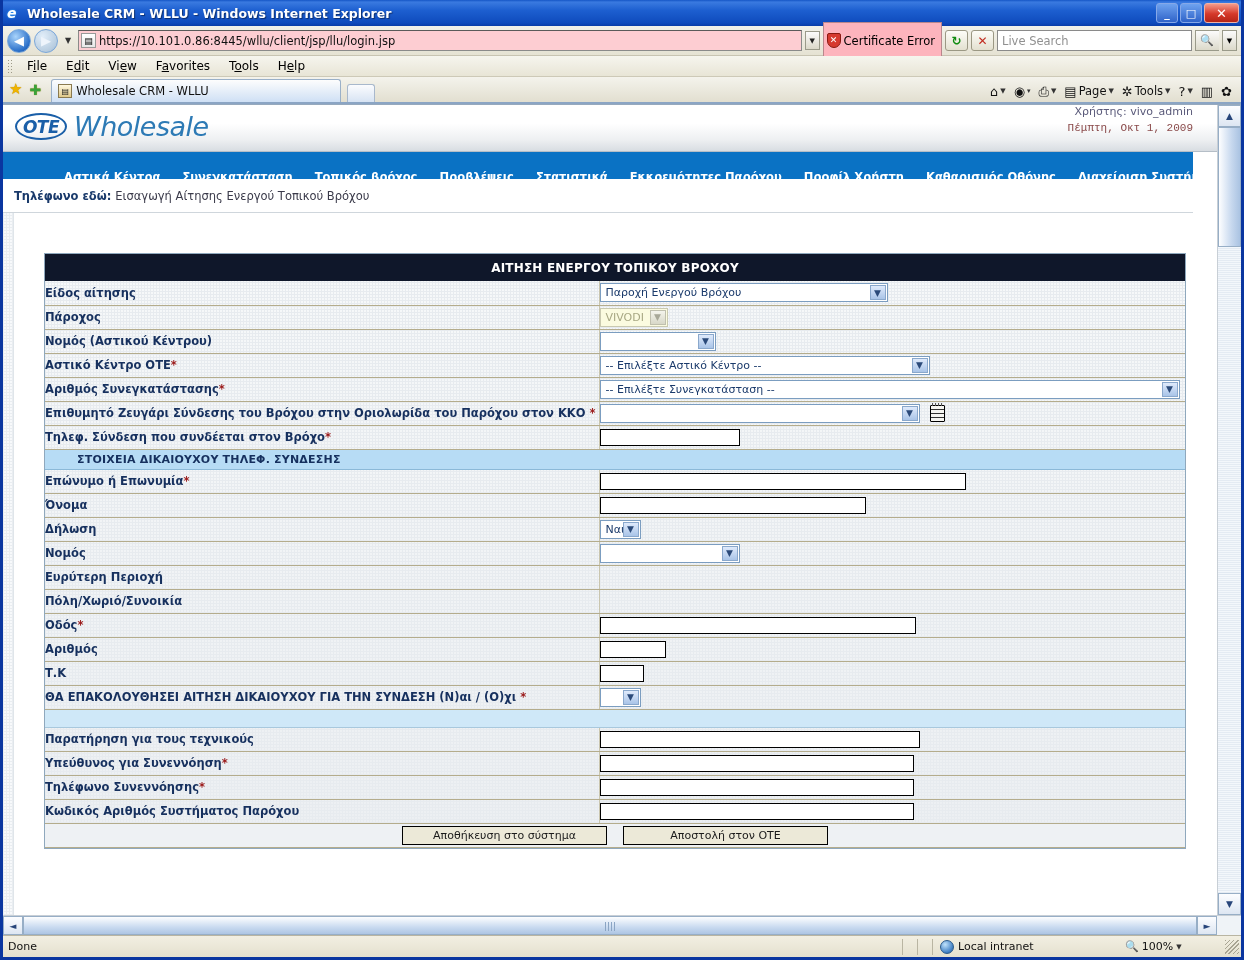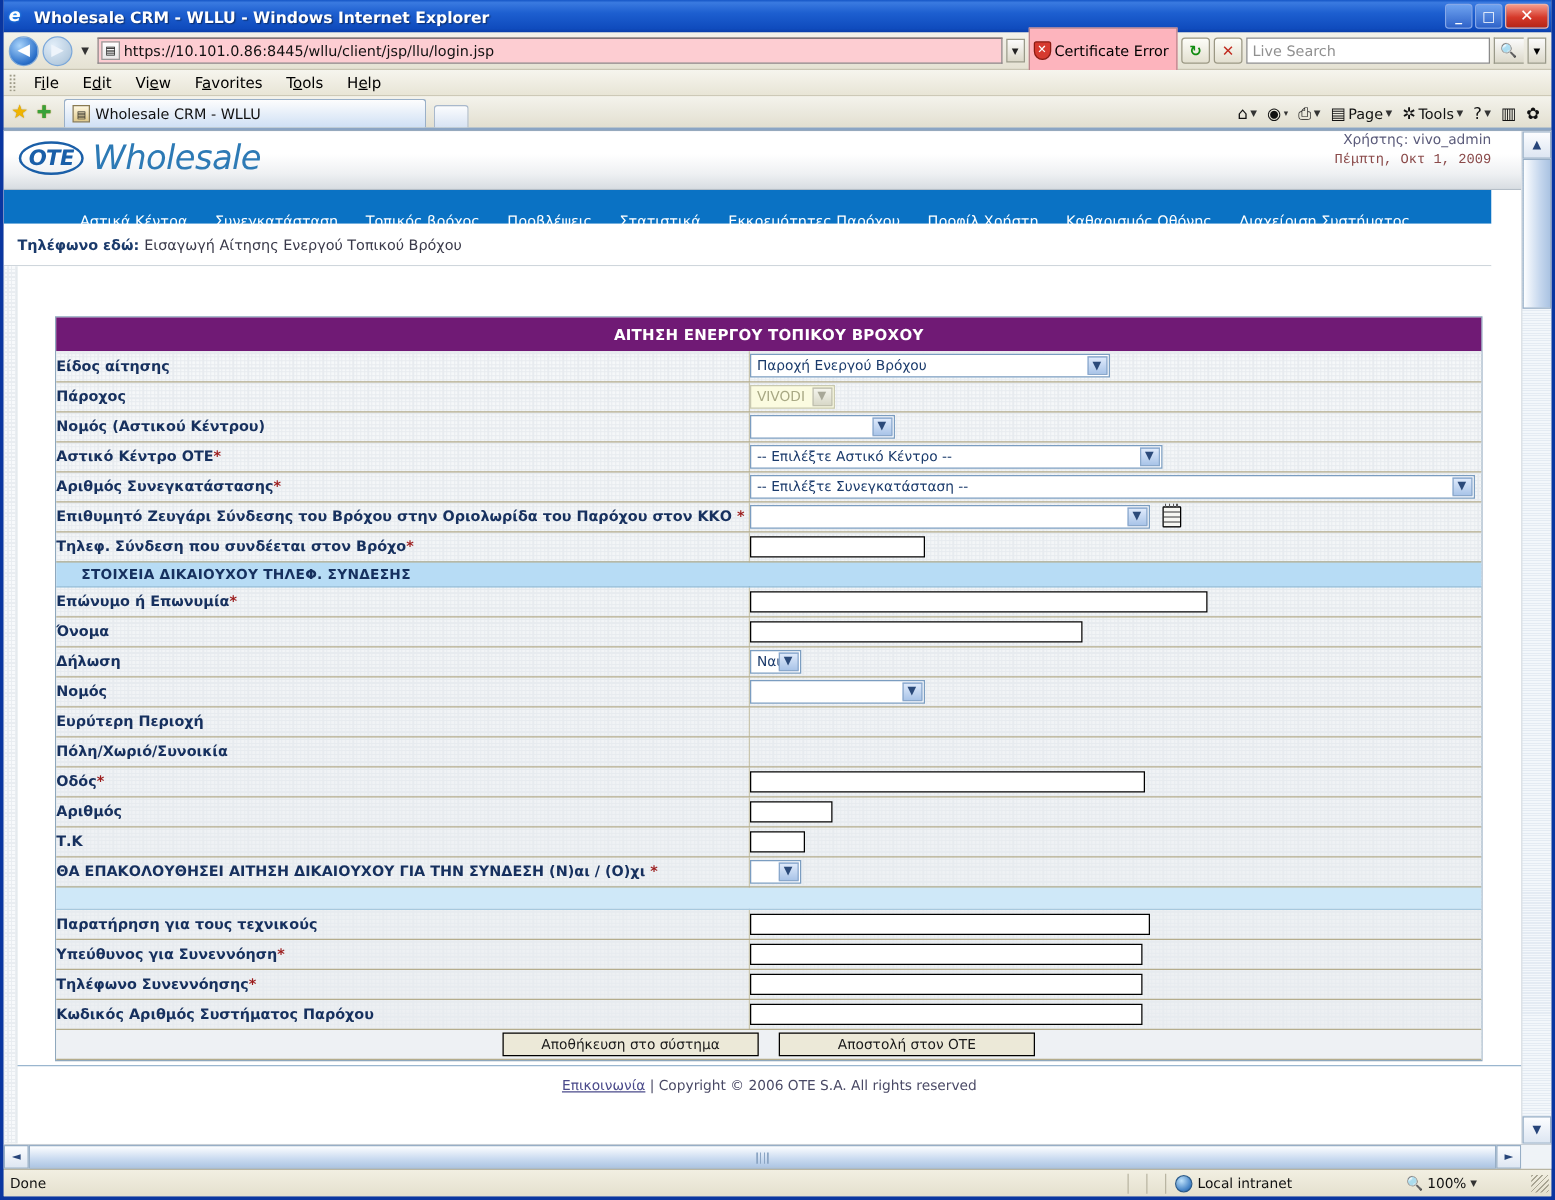--- a/index.html
+++ b/index.html
@@ -259,21 +259,21 @@
   .hdr-date { color: #8a4a4a; font-family: Liberation Mono, monospace; }
 
   .navbar {
     height: 27px;
     background: #0a72c4;
     display: flex; align-items: center;
     padding-left: 50px;
     margin-right: 24px;
   }
   .navbar a {
-    color: #fff; font-size: 11.5px; font-weight: normal;
+    color: #fff; font-size: 11.5px; font-weight: bold;
     text-decoration: none; padding: 0 11px;
     white-space: nowrap;
     margin-top: 23px;
   }
 
   .crumbstrip {
     height: 34px;
     background: #fff;
     display: flex; align-items: center;
     padding-left: 11px;
@@ -296,21 +296,21 @@
     border-right: 1px solid #dfe5ea;
   }
 
   
   .formwrap {
     position: absolute; left: 41px; top: 148px; width: 1142px;
     border: 1px solid #8fa8bd;
     background: #f2f4f6;
   }
   .form-title {
-    background: #701a75;
+    background: #0f172a;
     color: #fff; font-weight: bold; font-size: 12px;
     text-align: center; padding: 7px 0 6px;
     letter-spacing: .2px;
   }
   table.frm {
     width: 100%; border-collapse: collapse;
     background:
       repeating-linear-gradient(0deg, #e7ebef 0 1px, transparent 1px 3px),
       repeating-linear-gradient(90deg, #e7ebef 0 1px, transparent 1px 3px),
       linear-gradient(to bottom,#f6f8f9,#eceff2);
@@ -324,21 +324,21 @@
     width: 554px;
     padding-left: 14px;
     font-size: 11.5px; font-weight: bold; color: #16305e;
     border-right: 1px solid #c9c5ae;
   }
   td.lbl .star-req { color: #9b1a1a; font-weight: bold; }
   td.fld { padding-left: 7px; }
   tr.sechdr td {
     background: #b7dcf5;
     border-bottom: 1px solid #8bb9d8;
-    padding-left: 20px;
+    padding-left: 32px;
     font-size: 11px; font-weight: bold; color: #16305e;
     letter-spacing: .2px;
     height: 20px;
   }
   tr.spacer td { background: #cfe8f8; height: 18px; border-bottom: 1px solid #a8c8dd; }
 
   
   .txt {
     height: 17px; background: #fff;
     border: 1.5px solid #000;
@@ -733,28 +733,20 @@
                   <div class="btnrow-inner">
                     <div class="fbtn">Αποθήκευση στο σύστημα</div>
                     <div class="fbtn">Αποστολή στον ΟΤΕ</div>
                   </div>
                 </td>
               </tr>
             </tbody>
         </table>
       </div>
 
-      <div class="footer">
-        <div class="footer-rule"></div>
-        <div class="footer-txt">
-          <a href="#">Επικοινωνία</a>
-          <span>|</span>
-          <span>Copyright © 2006 OTE S.A. All rights reserved</span>
-        </div>
-      </div>
 
     </div>
 
     <div class="vscroll">
       <div class="sbbtn">▲</div>
       <div class="sbtrack">
         <div class="sbthumb"></div>
       </div>
       <div class="sbbtn">▼</div>
     </div>

